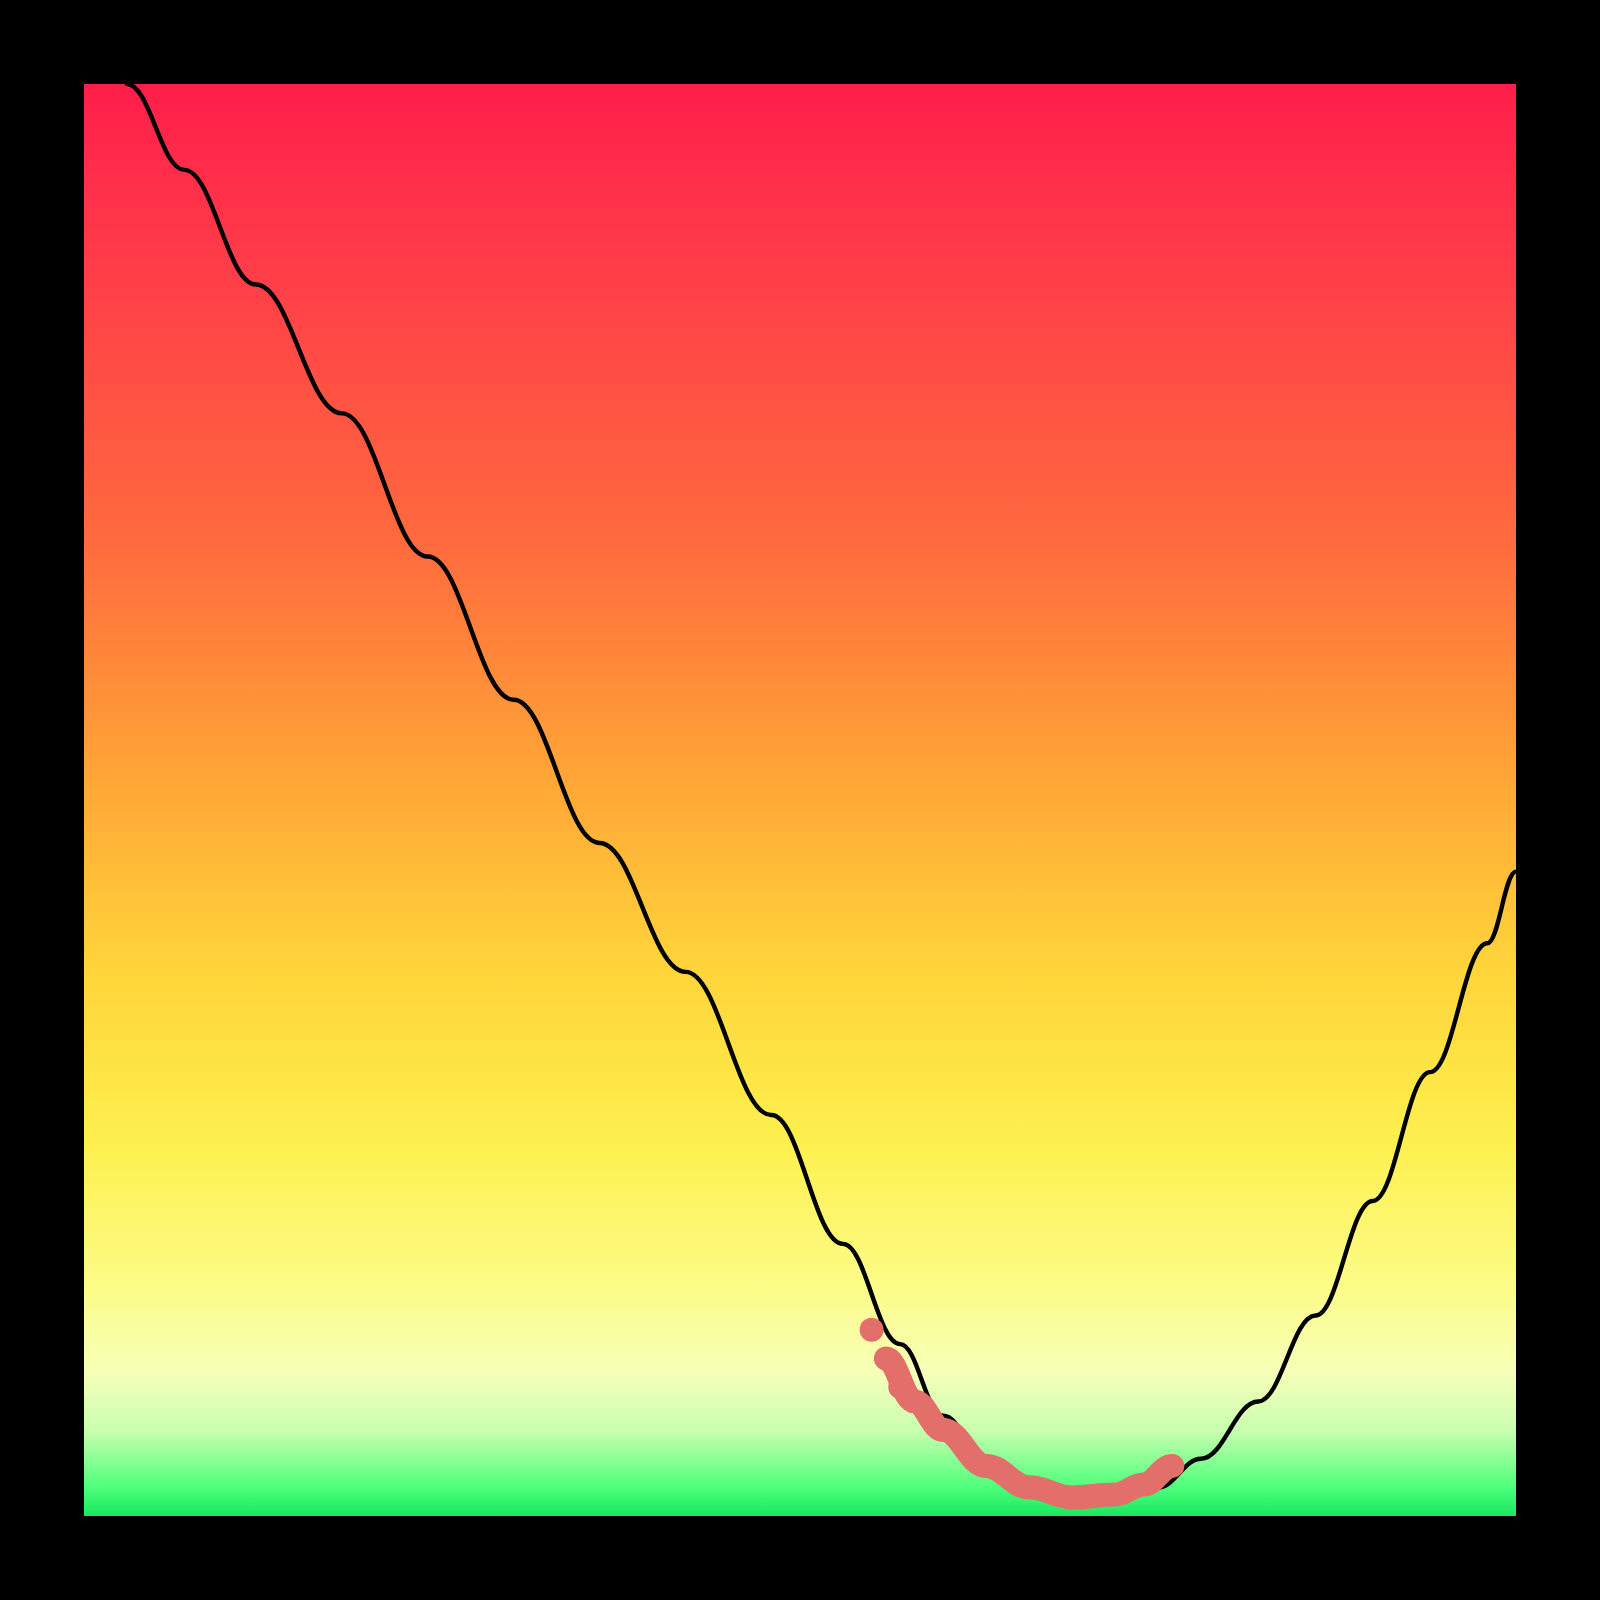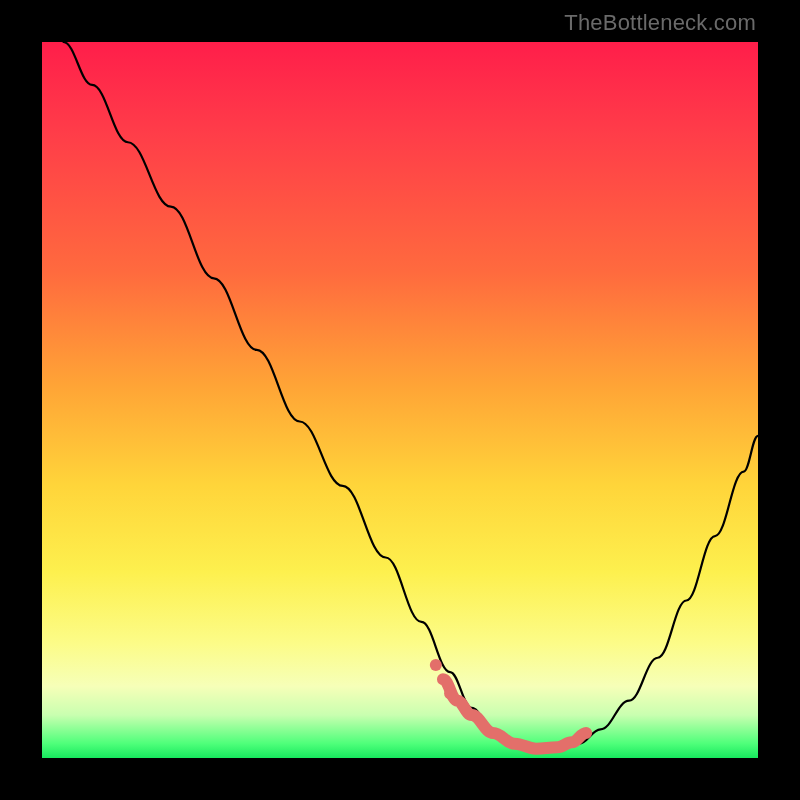--- a/index.html
+++ b/index.html
@@ -73,21 +73,20 @@
   }
   .highlight-dot {
     fill: #e36f6a;
     stroke: none;
   }
 </style>
 </head>
 <body>
 
 <div class="frame">
-  <div class="watermark">TheBottleneck.com</div>
 
   <div class="plot-area">
     <svg class="curve" viewBox="0 0 716 716">
       <path class="curve-path" d="M 21.48 0 C 32.93600000000001 0, 38.664 42.960000000000036, 50.120000000000005 42.960000000000036 C 64.44 42.960000000000036, 71.6 100.24000000000001, 85.92 100.24000000000001 C 103.104 100.24000000000001, 111.696 164.67999999999995, 128.88 164.67999999999995 C 146.064 164.67999999999995, 154.656 236.27999999999997, 171.84 236.27999999999997 C 189.024 236.27999999999997, 197.61599999999999 307.88000000000005, 214.79999999999998 307.88000000000005 C 231.98399999999998 307.88000000000005, 240.576 379.48, 257.76 379.48 C 274.94399999999996 379.48, 283.536 443.92, 300.71999999999997 443.92 C 317.904 443.92, 326.496 515.52, 343.68 515.52 C 358 515.52, 365.16 579.96, 379.48 579.96 C 390.936 579.96, 396.664 630.08, 408.11999999999995 630.08 C 416.71199999999993 630.08, 421.008 665.88, 429.59999999999997 665.88 C 438.19199999999995 665.88, 442.488 687.36, 451.08 687.36 C 459.67199999999997 687.36, 463.968 701.68, 472.56 701.68 C 481.152 701.68, 485.448 708.84, 494.03999999999996 708.84 C 502.63199999999995 708.84, 506.928 708.84, 515.52 708.84 C 524.112 708.84, 528.408 701.68, 537 701.68 C 545.592 701.68, 549.888 687.36, 558.48 687.36 C 569.936 687.36, 575.664 658.72, 587.12 658.72 C 598.576 658.72, 604.304 615.76, 615.76 615.76 C 627.216 615.76, 632.944 558.48, 644.4 558.48 C 655.856 558.48, 661.584 494.03999999999996, 673.04 494.03999999999996 C 684.496 494.03999999999996, 690.2239999999999 429.59999999999997, 701.68 429.59999999999997 C 707.408 429.59999999999997, 710.2719999999999 393.8, 716 393.8"></path>
       <path class="highlight-path" d="M 400.96000000000004 637.24 C 406.688 637.24, 409.552 658.72, 415.28 658.72 C 421.008 658.72, 423.87199999999996 673.04, 429.59999999999997 673.04 C 438.19199999999995 673.04, 442.488 690.94, 451.08 690.94 C 459.67199999999997 690.94, 463.968 701.68, 472.56 701.68 C 481.152 701.68, 485.448 706.692, 494.03999999999996 706.692 C 502.63199999999995 706.692, 506.928 705.26, 515.52 705.26 C 521.248 705.26, 524.112 700.248, 529.84 700.248 C 535.568 700.248, 538.432 690.94, 544.16 690.94"></path>
       <g>
           <circle class="highlight-dot" cx="393.8" cy="622.92" r="6"></circle>
           <circle class="highlight-dot" cx="408.11999999999995" cy="651.56" r="6"></circle>
         </g>
     </svg>

